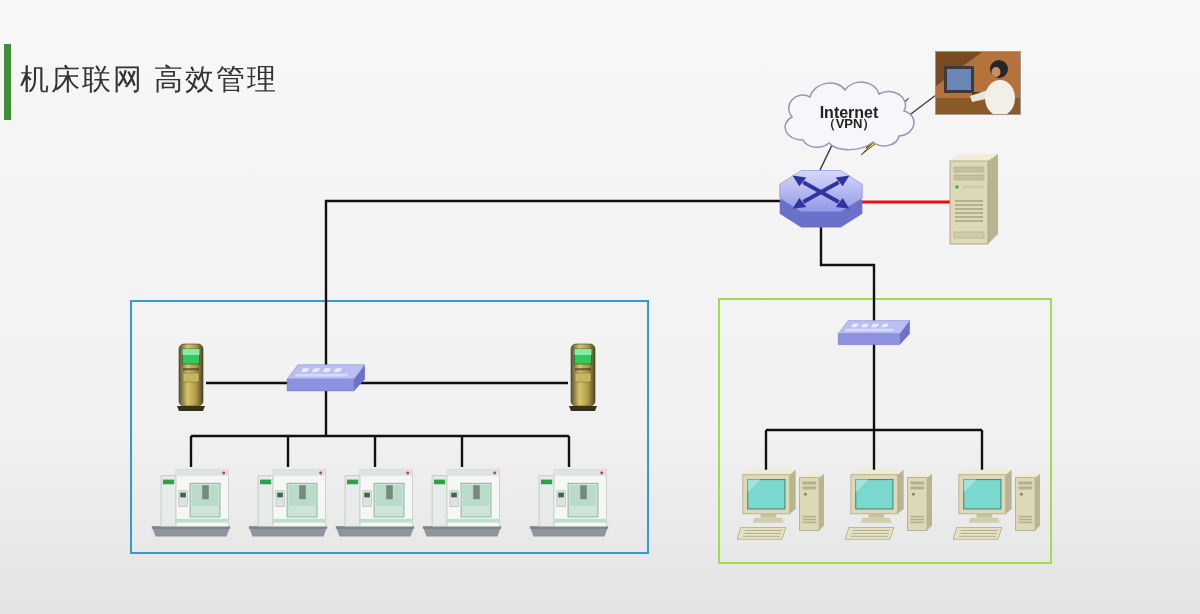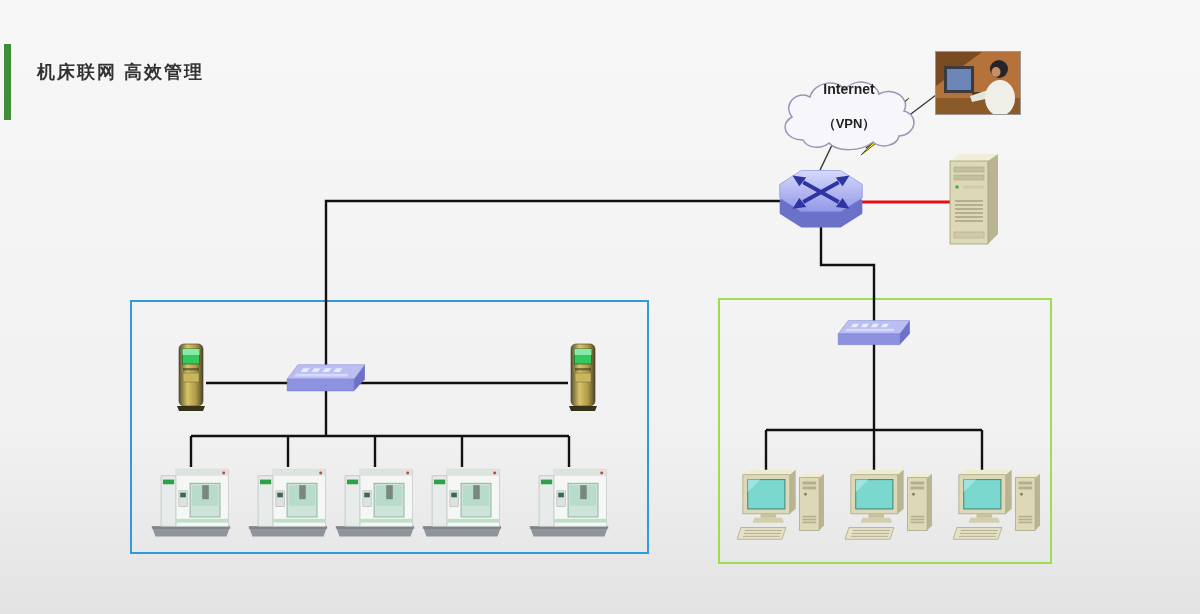--- a/index.html
+++ b/index.html
@@ -1,30 +1,30 @@
 <!DOCTYPE html>
 <html><head>
 <meta charset="utf-8">
 <style>
   html,body{margin:0;padding:0;}
   body{font-family:"Liberation Sans","DejaVu Sans",sans-serif;background:#e9e9e9;}
   .canvas{position:relative;width:1200px;height:614px;overflow:hidden;
     background:linear-gradient(180deg,#f7f7f7 0%,#f1f1f1 70%,#e3e3e3 100%);}
   .abs{position:absolute;}
   .accent-bar{left:4px;top:44px;width:7px;height:76px;background:#3e8e3a;}
-  .page-title{left:37px;top:60px;font-size:18px;font-weight:bold;color:#333;letter-spacing:2px;}
+  .page-title{left:20px;top:60px;font-size:29px;font-weight:normal;color:#333;letter-spacing:2px;}
   .zone{border-width:2px;border-style:solid;background:transparent;z-index:0;}
   .zone-workshop{left:130px;top:300px;width:515px;height:250px;border-color:#2f9bd8;}
   .zone-office{left:718px;top:298px;width:330px;height:262px;border-color:#a0dc50;}
   .links-layer{left:0;top:0;width:1200px;height:614px;z-index:1;pointer-events:none;}
   .node{z-index:2;}
   .node svg{display:block;width:100%;height:100%;}
   .cloud-wrap{left:775px;top:76px;width:148px;height:80px;z-index:2;}
   .cloud-label{position:absolute;width:100%;text-align:center;color:#222;font-weight:bold;}
-  .cloud-line1{top:5px;font-size:14px;}
+  .cloud-line1{top:28px;font-size:16px;}
   .cloud-line2{top:39px;font-size:13px;}
   .router{left:762px;top:164px;width:118px;height:72px;}
   .server{left:942px;top:152px;width:62px;height:96px;}
   .person{left:936px;top:52px;width:84px;height:62px;box-shadow:0 0 0 1px #999;}
   .sw-workshop{left:284px;top:362px;width:84px;height:38px;}
   .sw-office{left:836px;top:318px;width:76px;height:35px;}
   .kiosk{width:30px;height:70px;}
   .kiosk-1{left:176px;top:342px;}
   .kiosk-2{left:568px;top:342px;}
   .machine{width:86px;height:80px;top:462px;}

